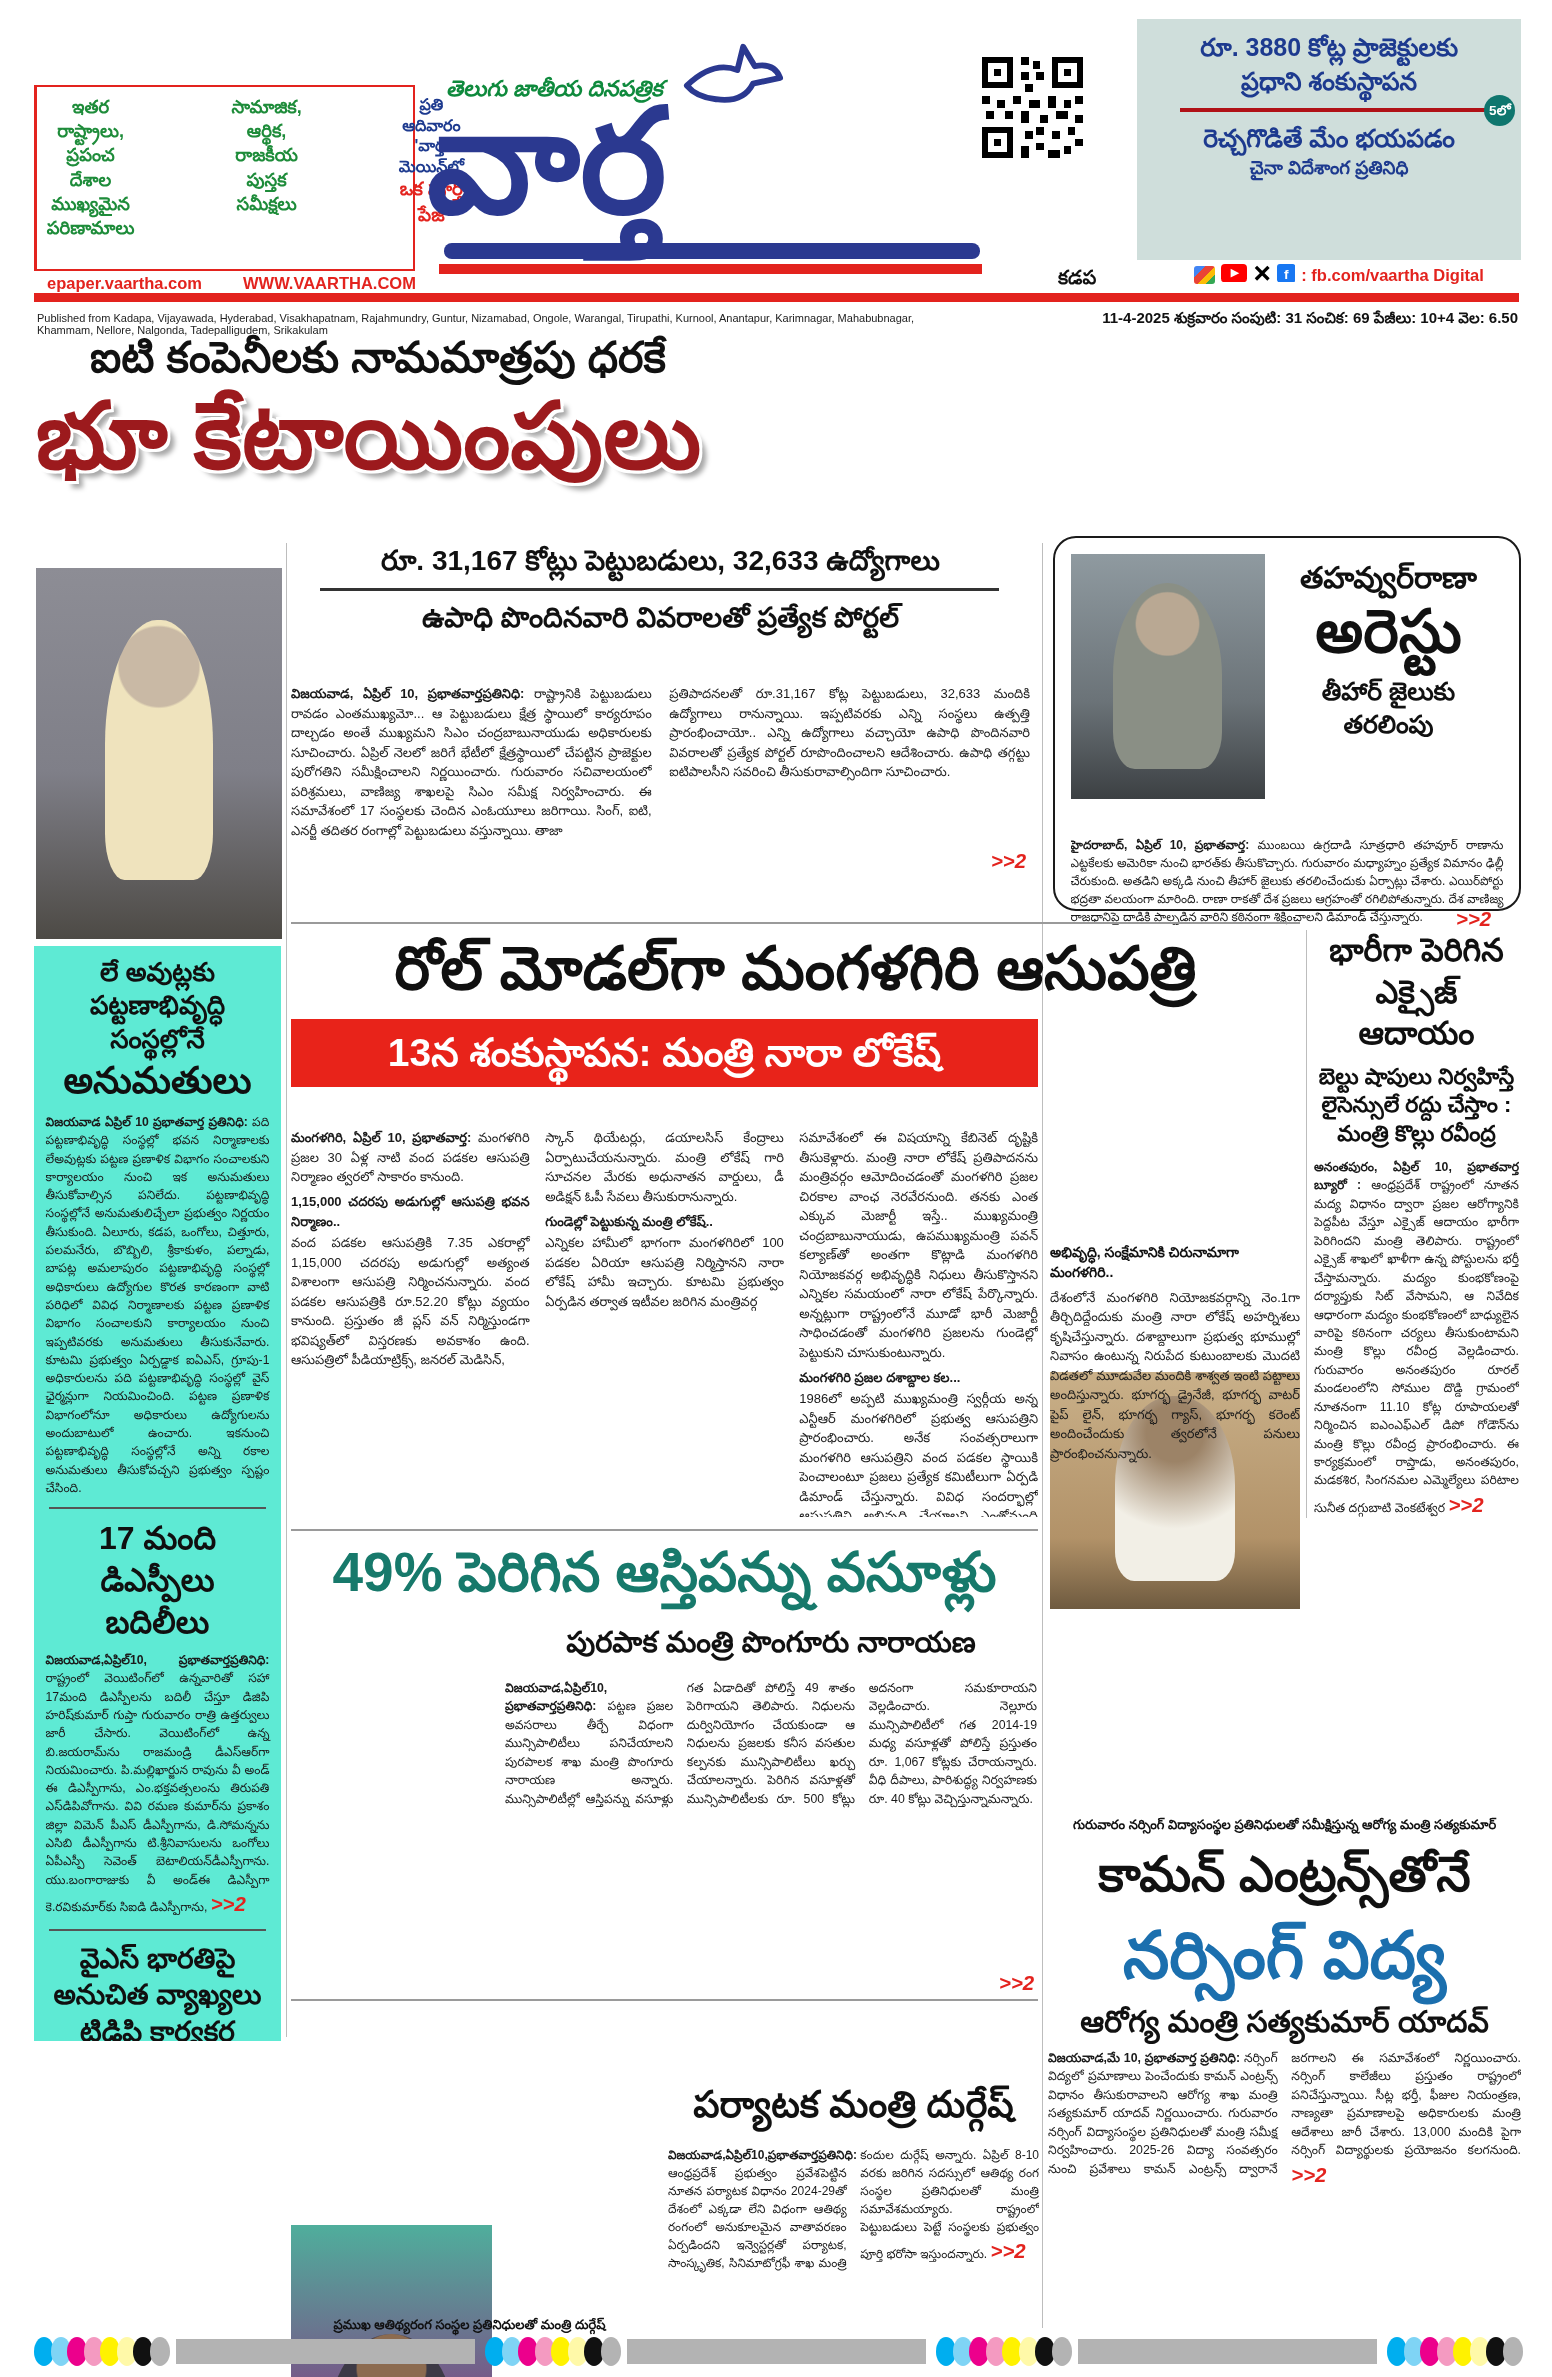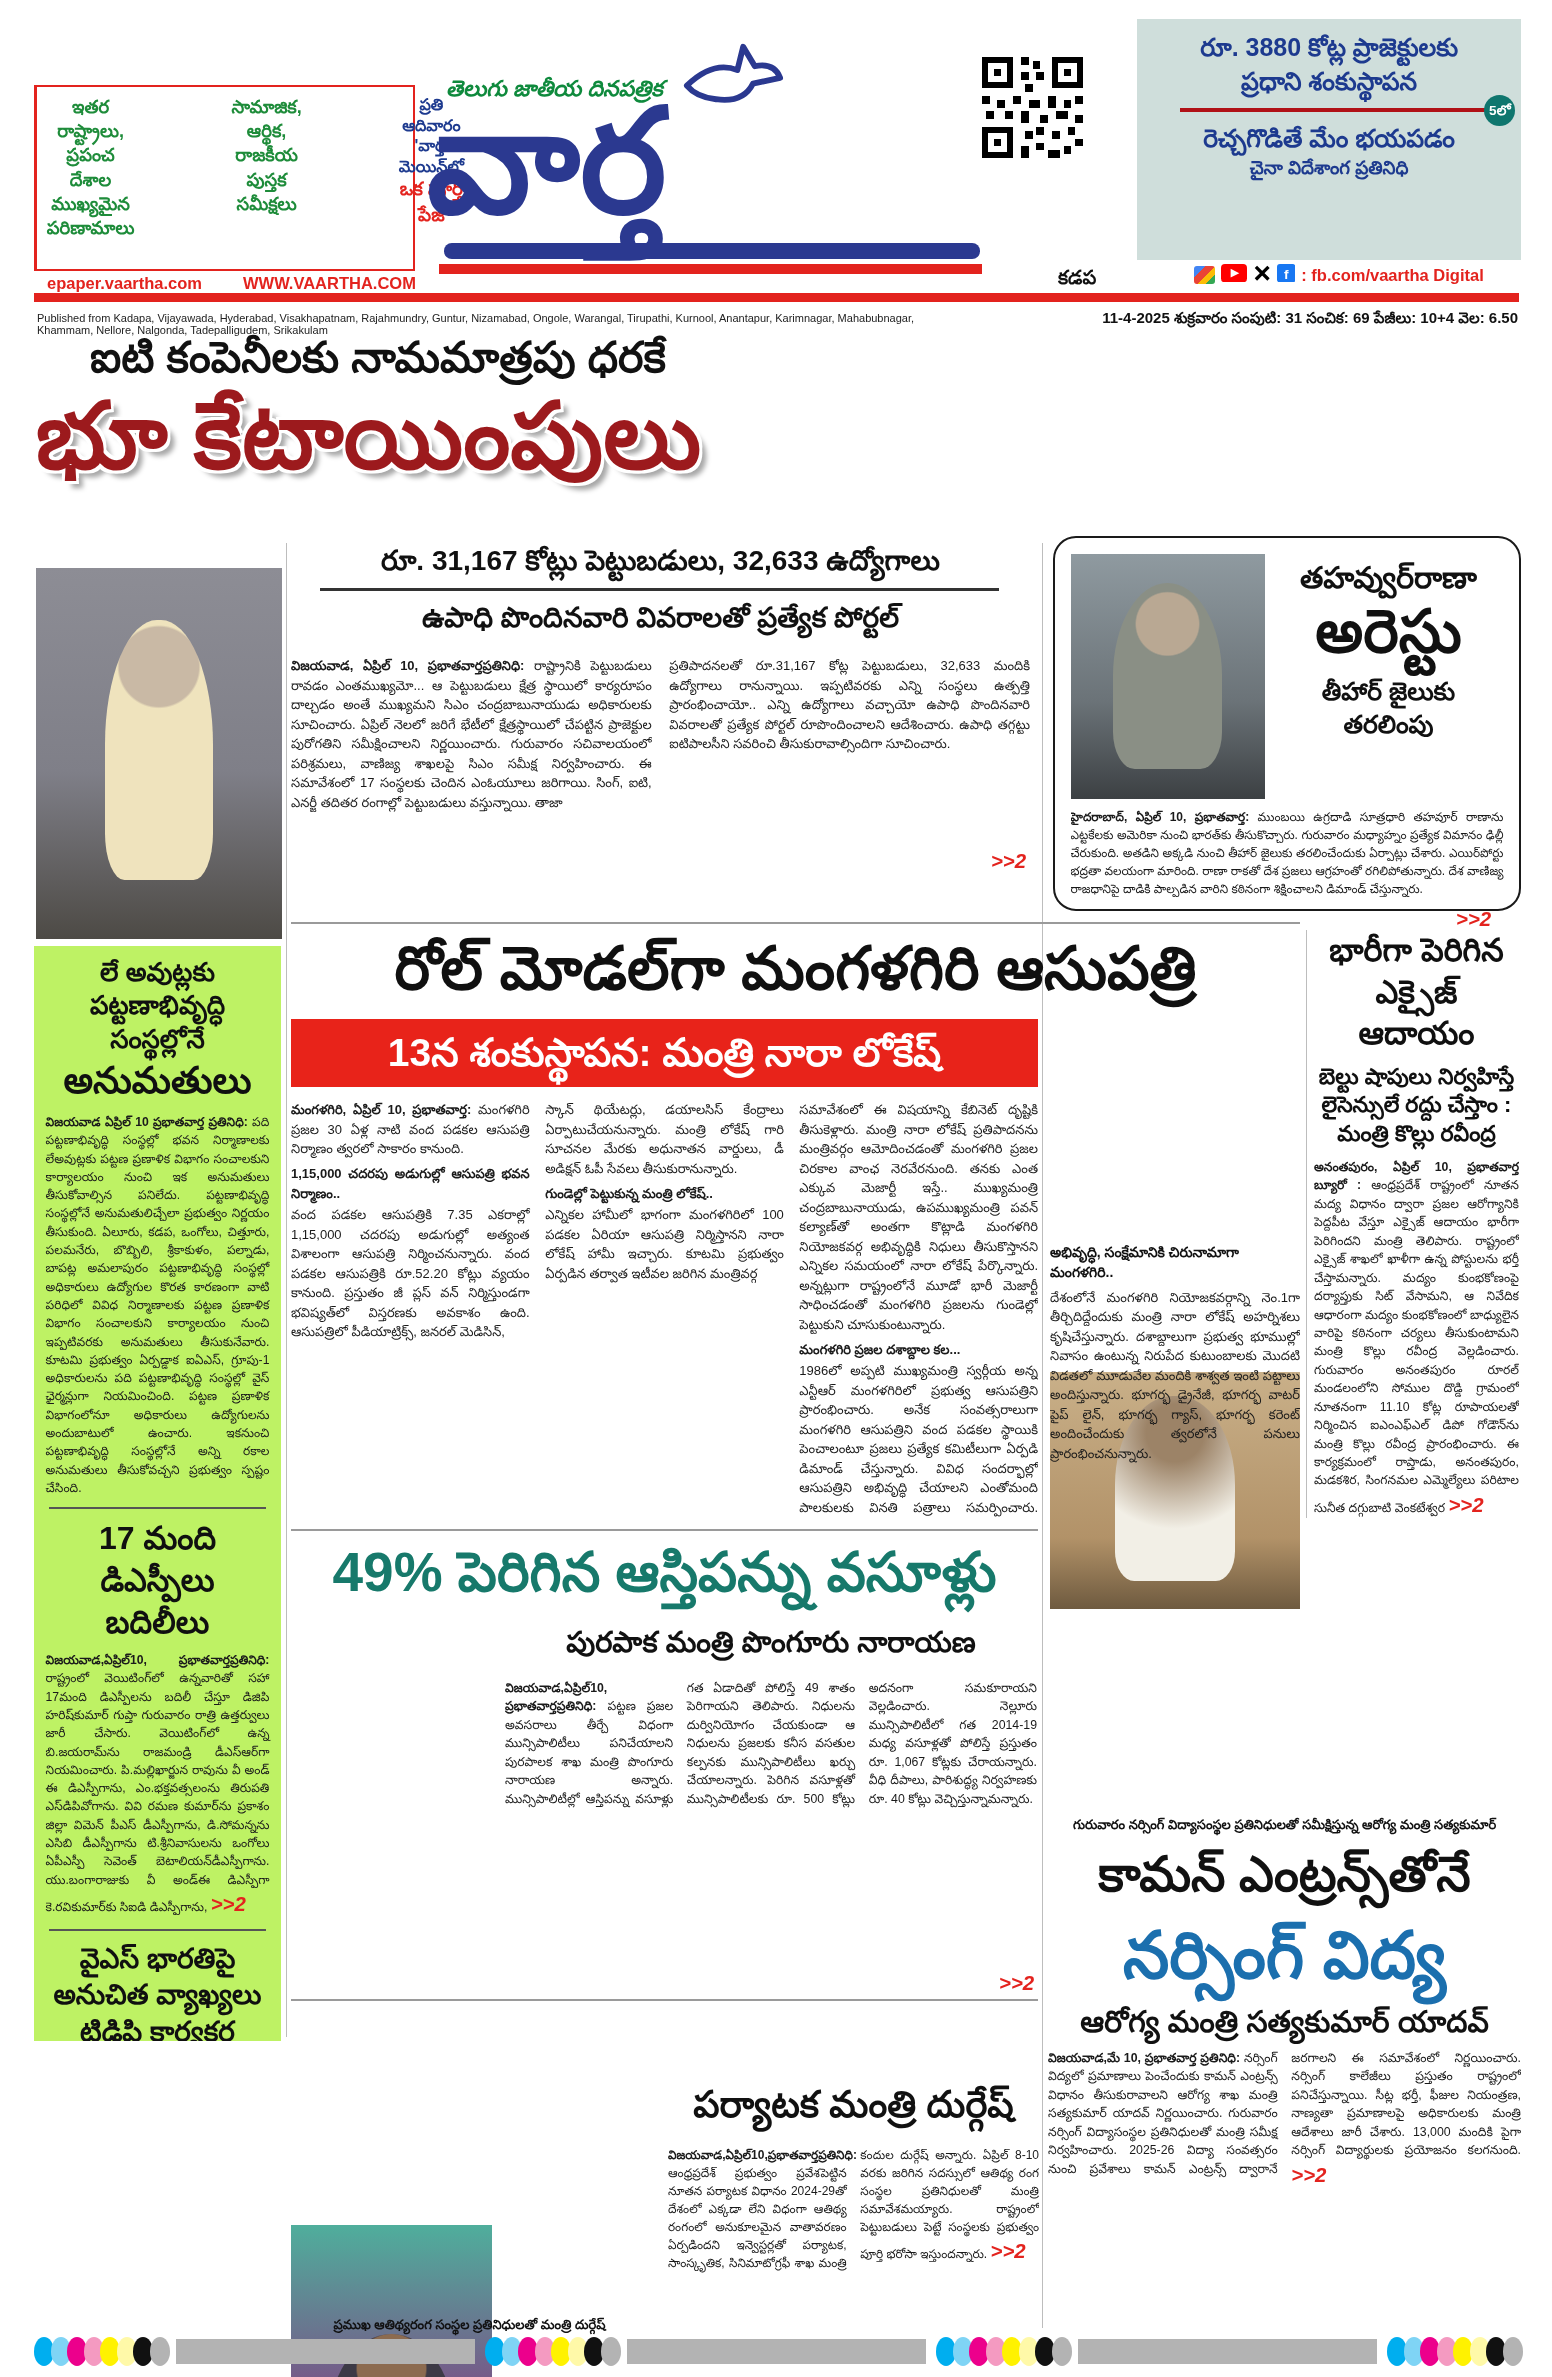--- a/index.html
+++ b/index.html
@@ -51,35 +51,35 @@
         background:radial-gradient(circle at 50% 20%,#9c8367 0 18%,#f2efe6 60% 100%);}
   .ph-balloons{background:linear-gradient(180deg,#4fae9c 0%,#7b4f86 55%,#5c3350 100%);}
   .ph-balloons:before{content:"";position:absolute;left:18%;top:34%;width:64%;height:60%;border-radius:50% 50% 18% 18%;
         background:radial-gradient(circle at 50% 18%,#8c6b50 0 20%,#3d3a46 21% 100%);}
 
   
   .kicker{font-size:43px;font-weight:bold;color:#111;line-height:1.2;}
   .mainhead{font-size:93px;font-weight:bold;color:#9c1a1d;line-height:1.25;
         text-shadow:2.9px 2.9px 0 #fff,-2.9px -2.9px 0 #fff,2.9px -2.9px 0 #fff,-2.9px 2.9px 0 #fff,6.8px 6.8px 4.9px rgba(0,0,0,.35);}
   .deck{font-size:28px;font-weight:bold;color:#111;line-height:1.25;}
-  .bodytxt{font-size:13px;line-height:1.5;color:#1a1a1a;}
+  .bodytxt{font-size:13px;line-height:1.5;color:#1a1a1a;margin-top:28px;}
   .dl{font-weight:bold;}
   .more{color:#e3231e;font-weight:bold;font-size:20.4px;font-style:italic;}
   .more-abs{position:absolute;right:3.9px;bottom:0;background:#fff;padding-left:5.8px;}
   .hline{background:#9a9a9a;height:1.9px;}
   .vline{background:#bdbdbd;width:1px;}
   .ranabox{border:2.9px solid #1a1a1a;border-radius:23px;background:#fff;}
   .rana-h1{font-size:30px;font-weight:bold;line-height:1.25;}
   .rana-h2{font-size:60px;font-weight:bold;line-height:1.15;}
   .rana-s{font-size:25px;font-weight:bold;line-height:1.3;}
   .manghead{font-size:60px;font-weight:bold;color:#101010;line-height:1.3;}
   .redstrip{background:#e8231a;color:#fff;font-weight:bold;font-size:39px;line-height:68px;text-align:center;}
   .inhead{font-weight:bold;}
   .railhead{font-weight:bold;text-align:center;line-height:1.3;color:#101010;}
-  .creambox{background:#bef264;}
+  .creambox{background:#5eead4;}
   .sep{height:1.9px;background:#555;margin:9.7px 3.9px;}
   .tealhead{font-size:55px;font-weight:bold;color:#17796b;line-height:1.3;}
   .purphead{font-size:53px;font-weight:bold;color:#94278f;line-height:1.3;}
   .bluehead{font-size:66px;font-weight:bold;color:#1b6fae;line-height:1.25;}
   .caption{font-size:13px;font-weight:bold;color:#111;}
 
   
   #regstrip{display:flex;align-items:center;}
   .mk-group{display:flex;align-items:center;}
   .mk-oval{width:20.4px;height:29px;border-radius:50%;margin-right:-3.9px;display:inline-block;}

